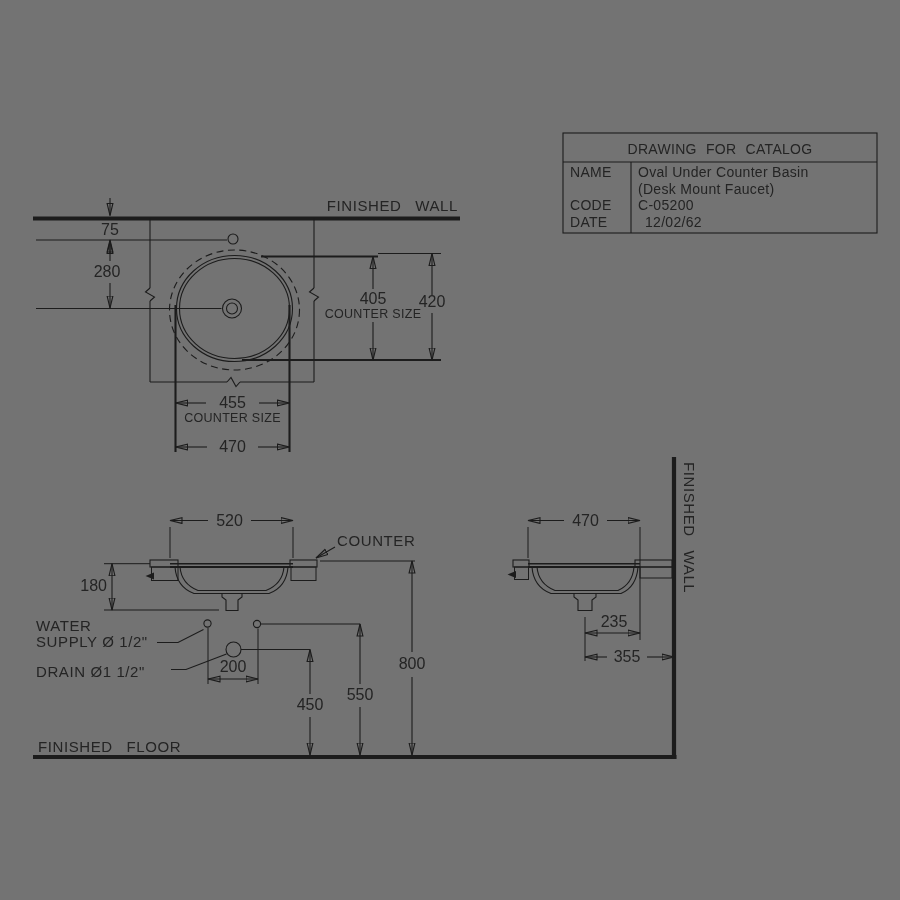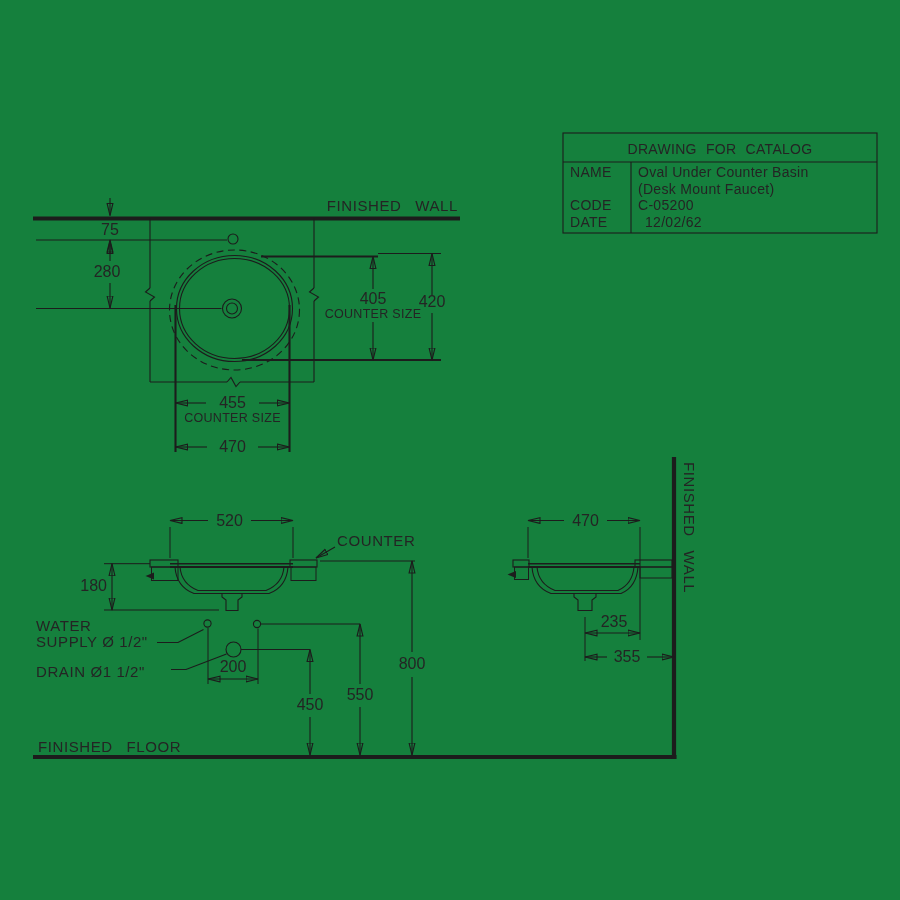--- a/index.html
+++ b/index.html
@@ -1,16 +1,16 @@
 <!DOCTYPE html>
 <html><head>
 <meta charset="utf-8">
 <style>
   html,body{margin:0;padding:0;background:#ffffff;}
-  .page{width:900px;height:900px;position:relative;background:#15803d;overflow:hidden;}
+  .page{width:900px;height:900px;position:relative;background:#737373;overflow:hidden;}
   svg{display:block;}
   svg line, svg path, svg rect, svg ellipse, svg circle, svg polyline{
     stroke:#1c1c1c; fill:none; stroke-width:1.1; stroke-linecap:butt;
   }
   svg .w2{stroke-width:2.1;}
   svg .w14{stroke-width:1.4;}
   svg .w18{stroke-width:1.9;}
   svg .w4{stroke-width:4.2;}
   svg .thin{stroke-width:1;}
   svg .dash{stroke-dasharray:7 4.5;}

